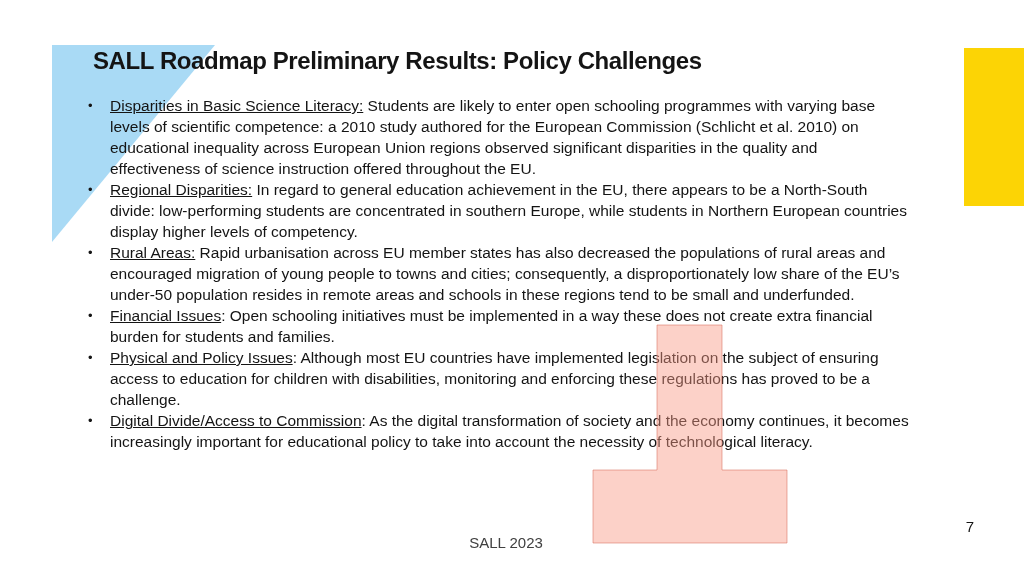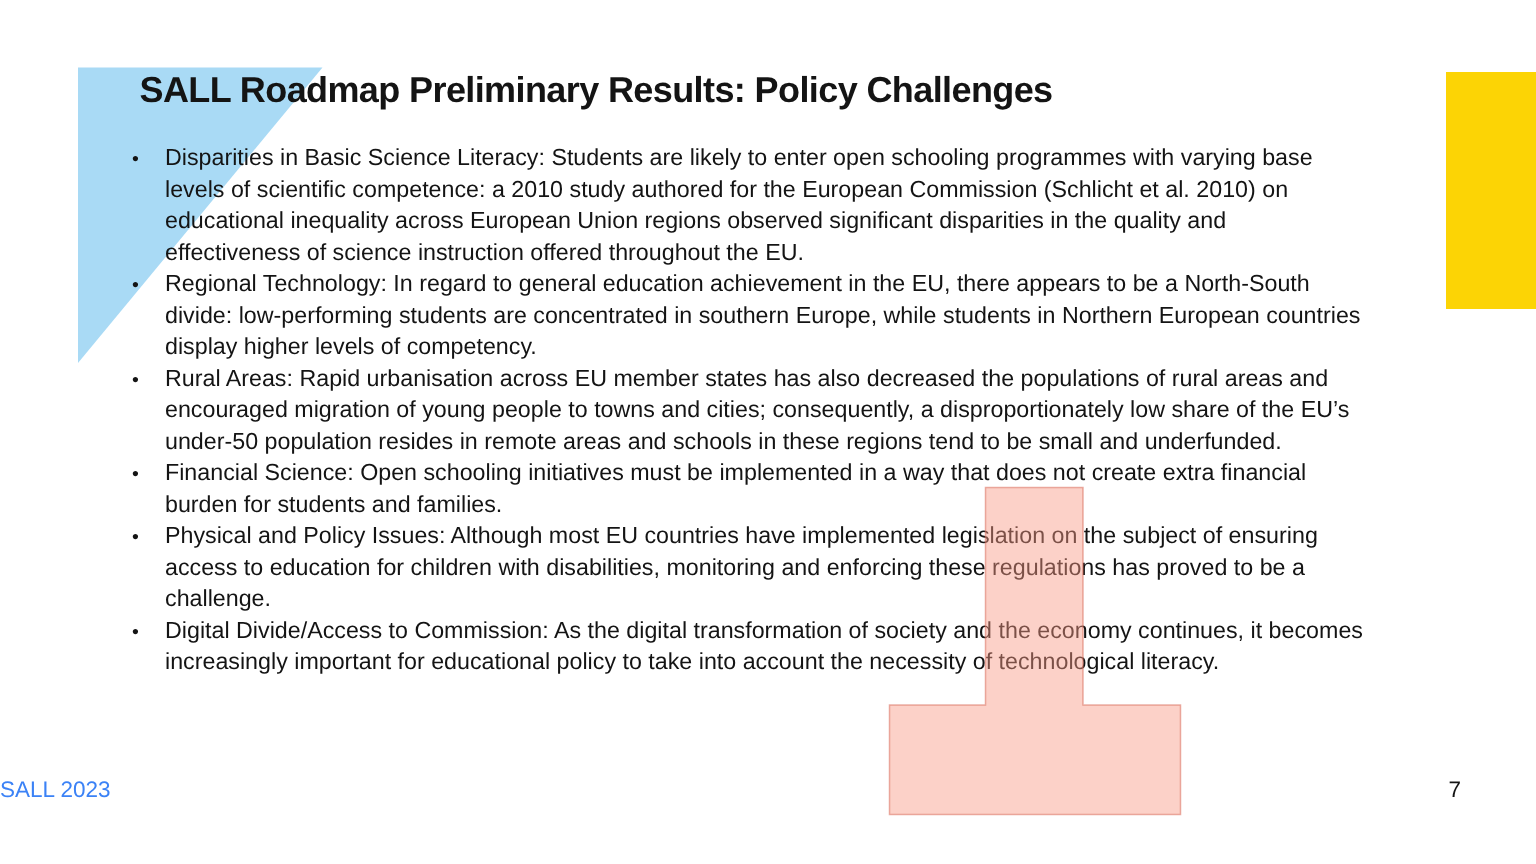--- a/index.html
+++ b/index.html
@@ -57,30 +57,31 @@
     flex: 0 0 22px;
     width: 22px;
     font-size: 13px;
     line-height: 21px;
     color: #141414;
   }
   .bullet-text {
     margin: 0;
     flex: 1 1 auto;
   }
-  .lead { }
+  .lead { text-decoration: underline; }
 
   .footer-conference {
     position: absolute;
     left: 0;
     right: 0;
-    top: 518px;
+    top: 534px;
+    text-align: center;
     z-index: 2;
     font-size: 15px;
-    color: #3b82f6;
+    color: #404040;
   }
   .footer-page {
     position: absolute;
     right: 38px;
     top: 518px;
     z-index: 2;
     font-size: 15px;
     color: #141414;
   }
 </style>
@@ -98,31 +99,31 @@
 
   <div class="content">
 
     <div class="bullet-item">
       <span class="bullet-marker">•</span>
       <p class="bullet-text"><span class="lead">Disparities in Basic Science Literacy:</span><span> Students are likely to enter open schooling programmes with varying base levels of scientific competence: a 2010 study authored for the European Commission (Schlicht et al. 2010) on educational inequality across European Union regions observed significant disparities in the quality and effectiveness of science instruction offered throughout the EU.</span></p>
     </div>
 
     <div class="bullet-item">
       <span class="bullet-marker">•</span>
-      <p class="bullet-text"><span class="lead">Regional Technology:</span><span> In regard to general education achievement in the EU, there appears to be a North-South divide: low-performing students are concentrated in southern Europe, while students in Northern European countries display higher levels of competency.</span></p>
+      <p class="bullet-text"><span class="lead">Regional Disparities:</span><span> In regard to general education achievement in the EU, there appears to be a North-South divide: low-performing students are concentrated in southern Europe, while students in Northern European countries display higher levels of competency.</span></p>
     </div>
 
     <div class="bullet-item">
       <span class="bullet-marker">•</span>
       <p class="bullet-text"><span class="lead">Rural Areas:</span><span> Rapid urbanisation across EU member states has also decreased the populations of rural areas and encouraged migration of young people to towns and cities; consequently, a disproportionately low share of the EU’s under-50 population resides in remote areas and schools in these regions tend to be small and underfunded.</span></p>
     </div>
 
     <div class="bullet-item">
       <span class="bullet-marker">•</span>
-      <p class="bullet-text"><span class="lead">Financial Science</span><span>: Open schooling initiatives must be implemented in a way that does not create extra financial burden for students and families.</span></p>
+      <p class="bullet-text"><span class="lead">Financial Issues</span><span>: Open schooling initiatives must be implemented in a way these does not create extra financial burden for students and families.</span></p>
     </div>
 
     <div class="bullet-item">
       <span class="bullet-marker">•</span>
       <p class="bullet-text"><span class="lead">Physical and Policy Issues</span><span>: Although most EU countries have implemented legislation on the subject of ensuring access to education for children with disabilities, monitoring and enforcing these regulations has proved to be a challenge.</span></p>
     </div>
 
     <div class="bullet-item">
       <span class="bullet-marker">•</span>
       <p class="bullet-text"><span class="lead">Digital Divide/Access to Commission</span><span>: As the digital transformation of society and the economy continues, it becomes increasingly important for educational policy to take into account the necessity of technological literacy.</span></p>

